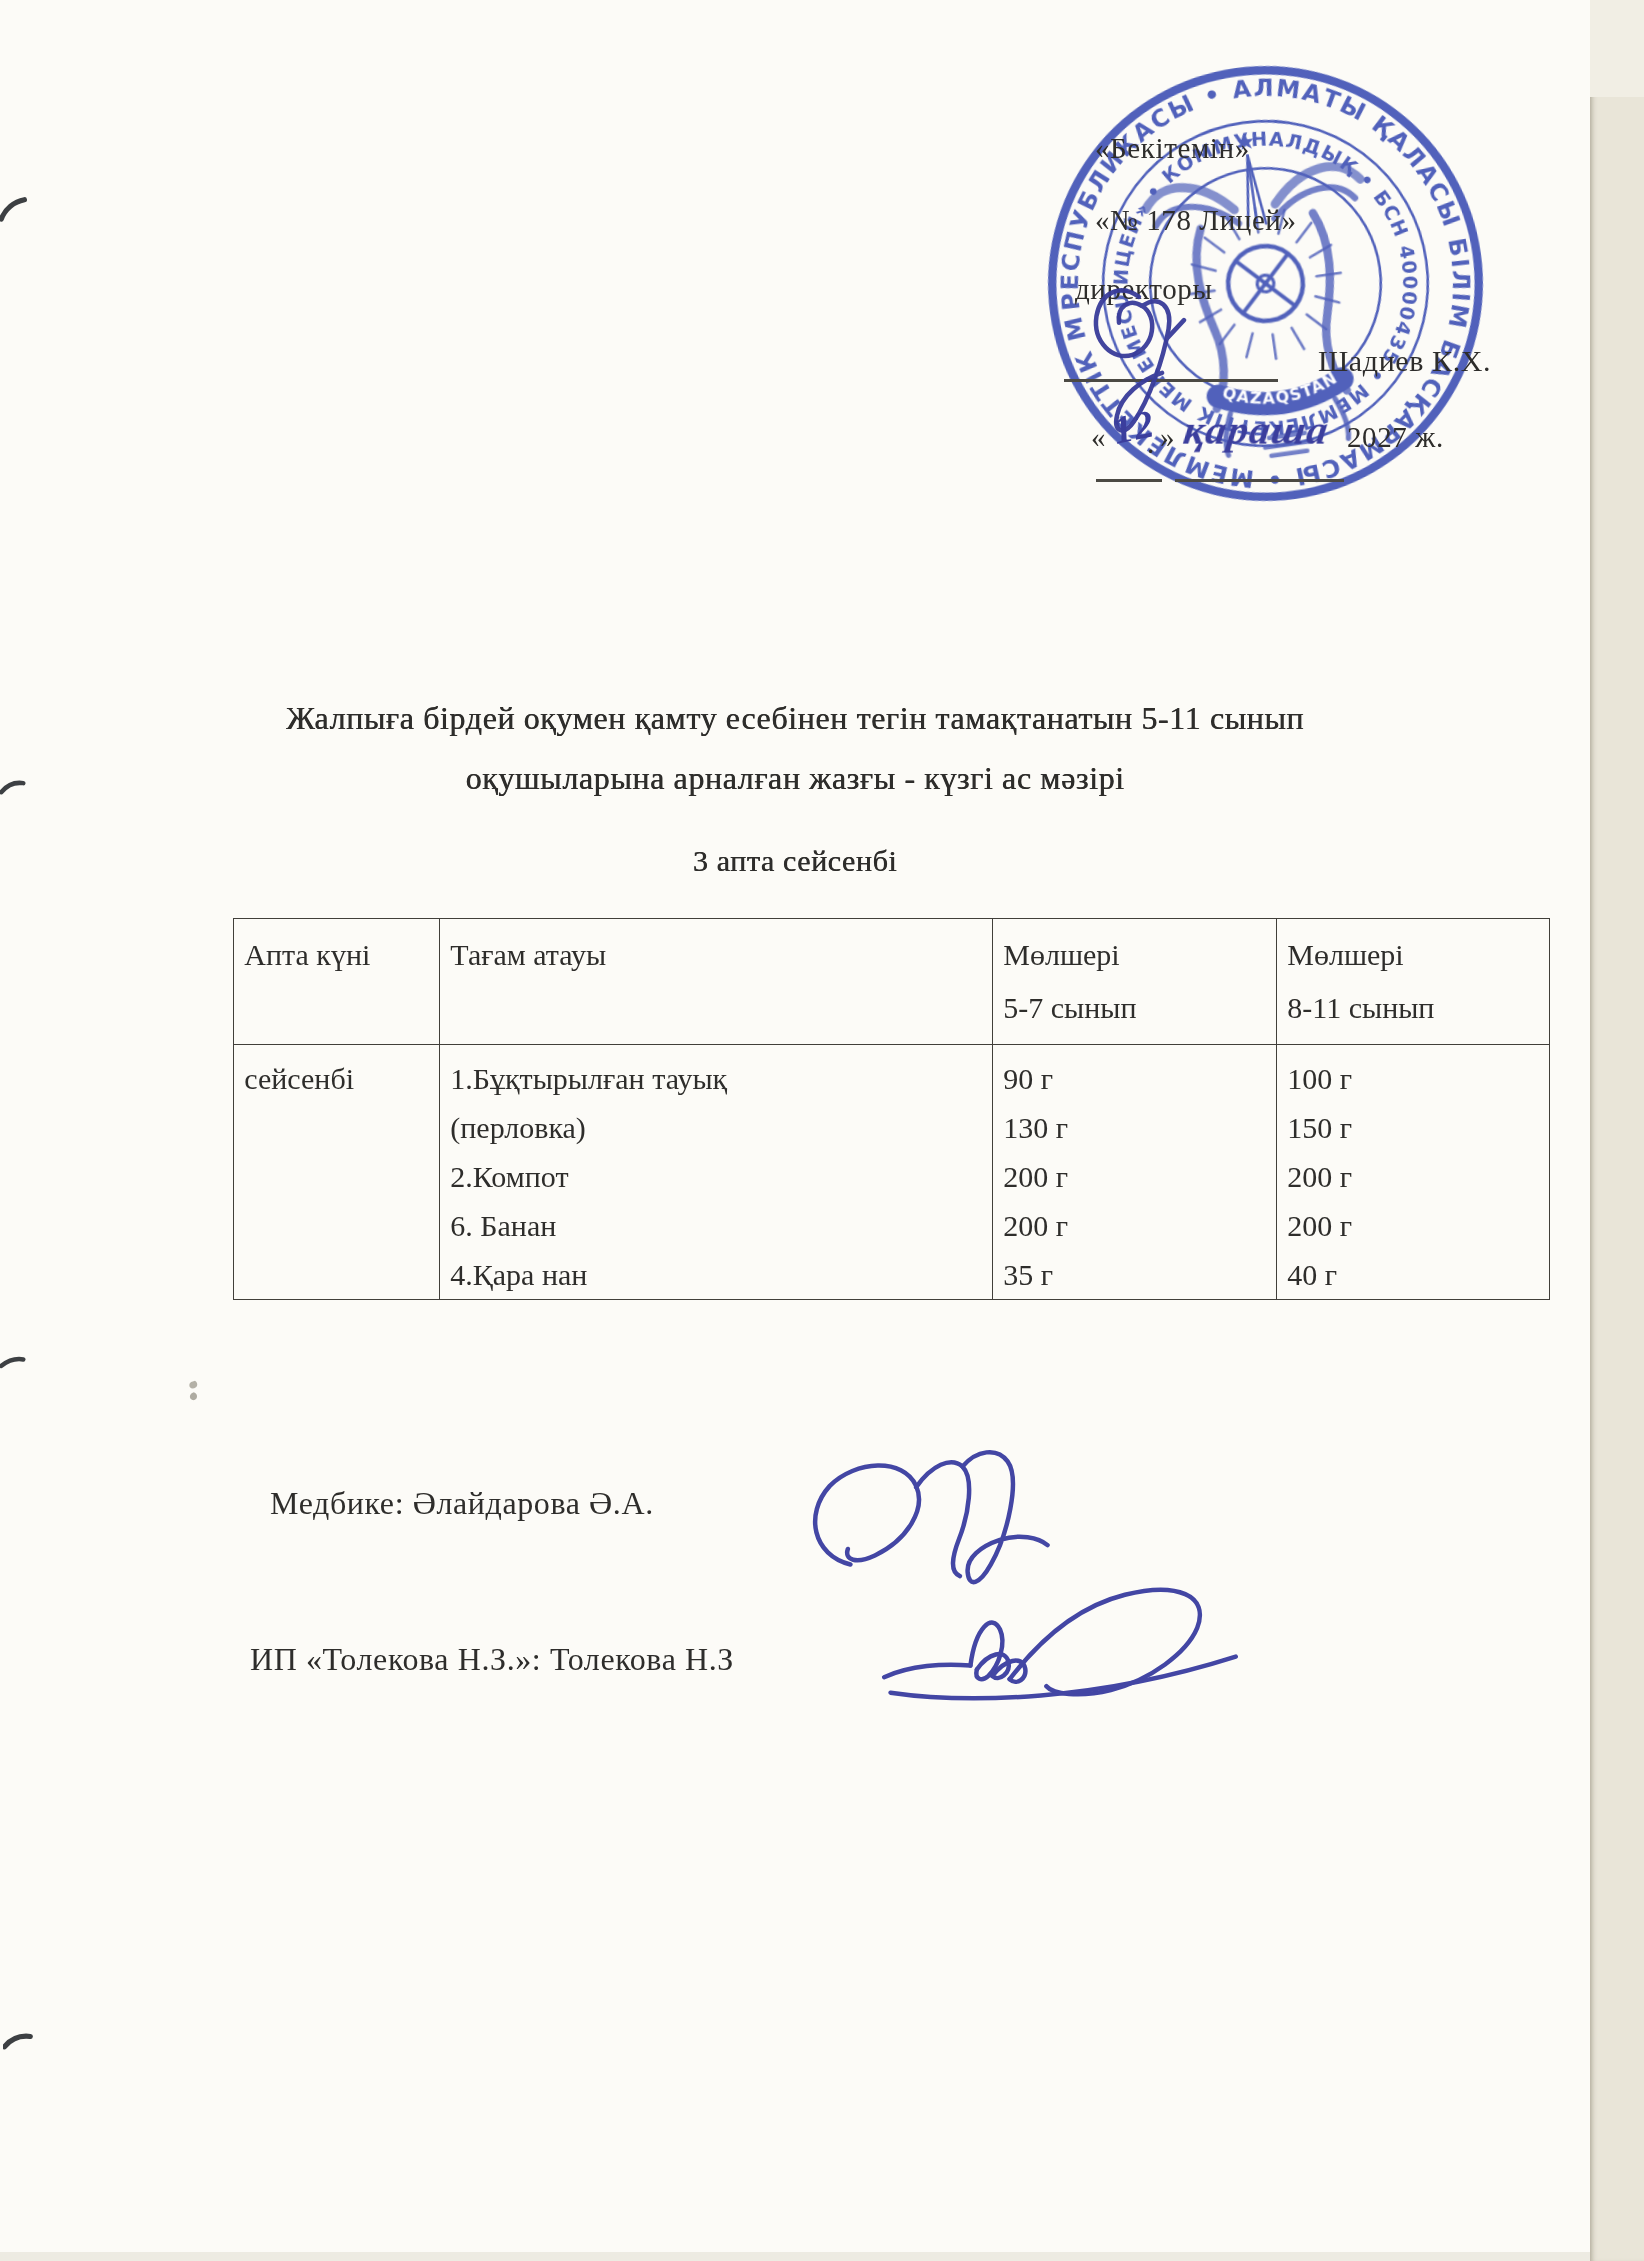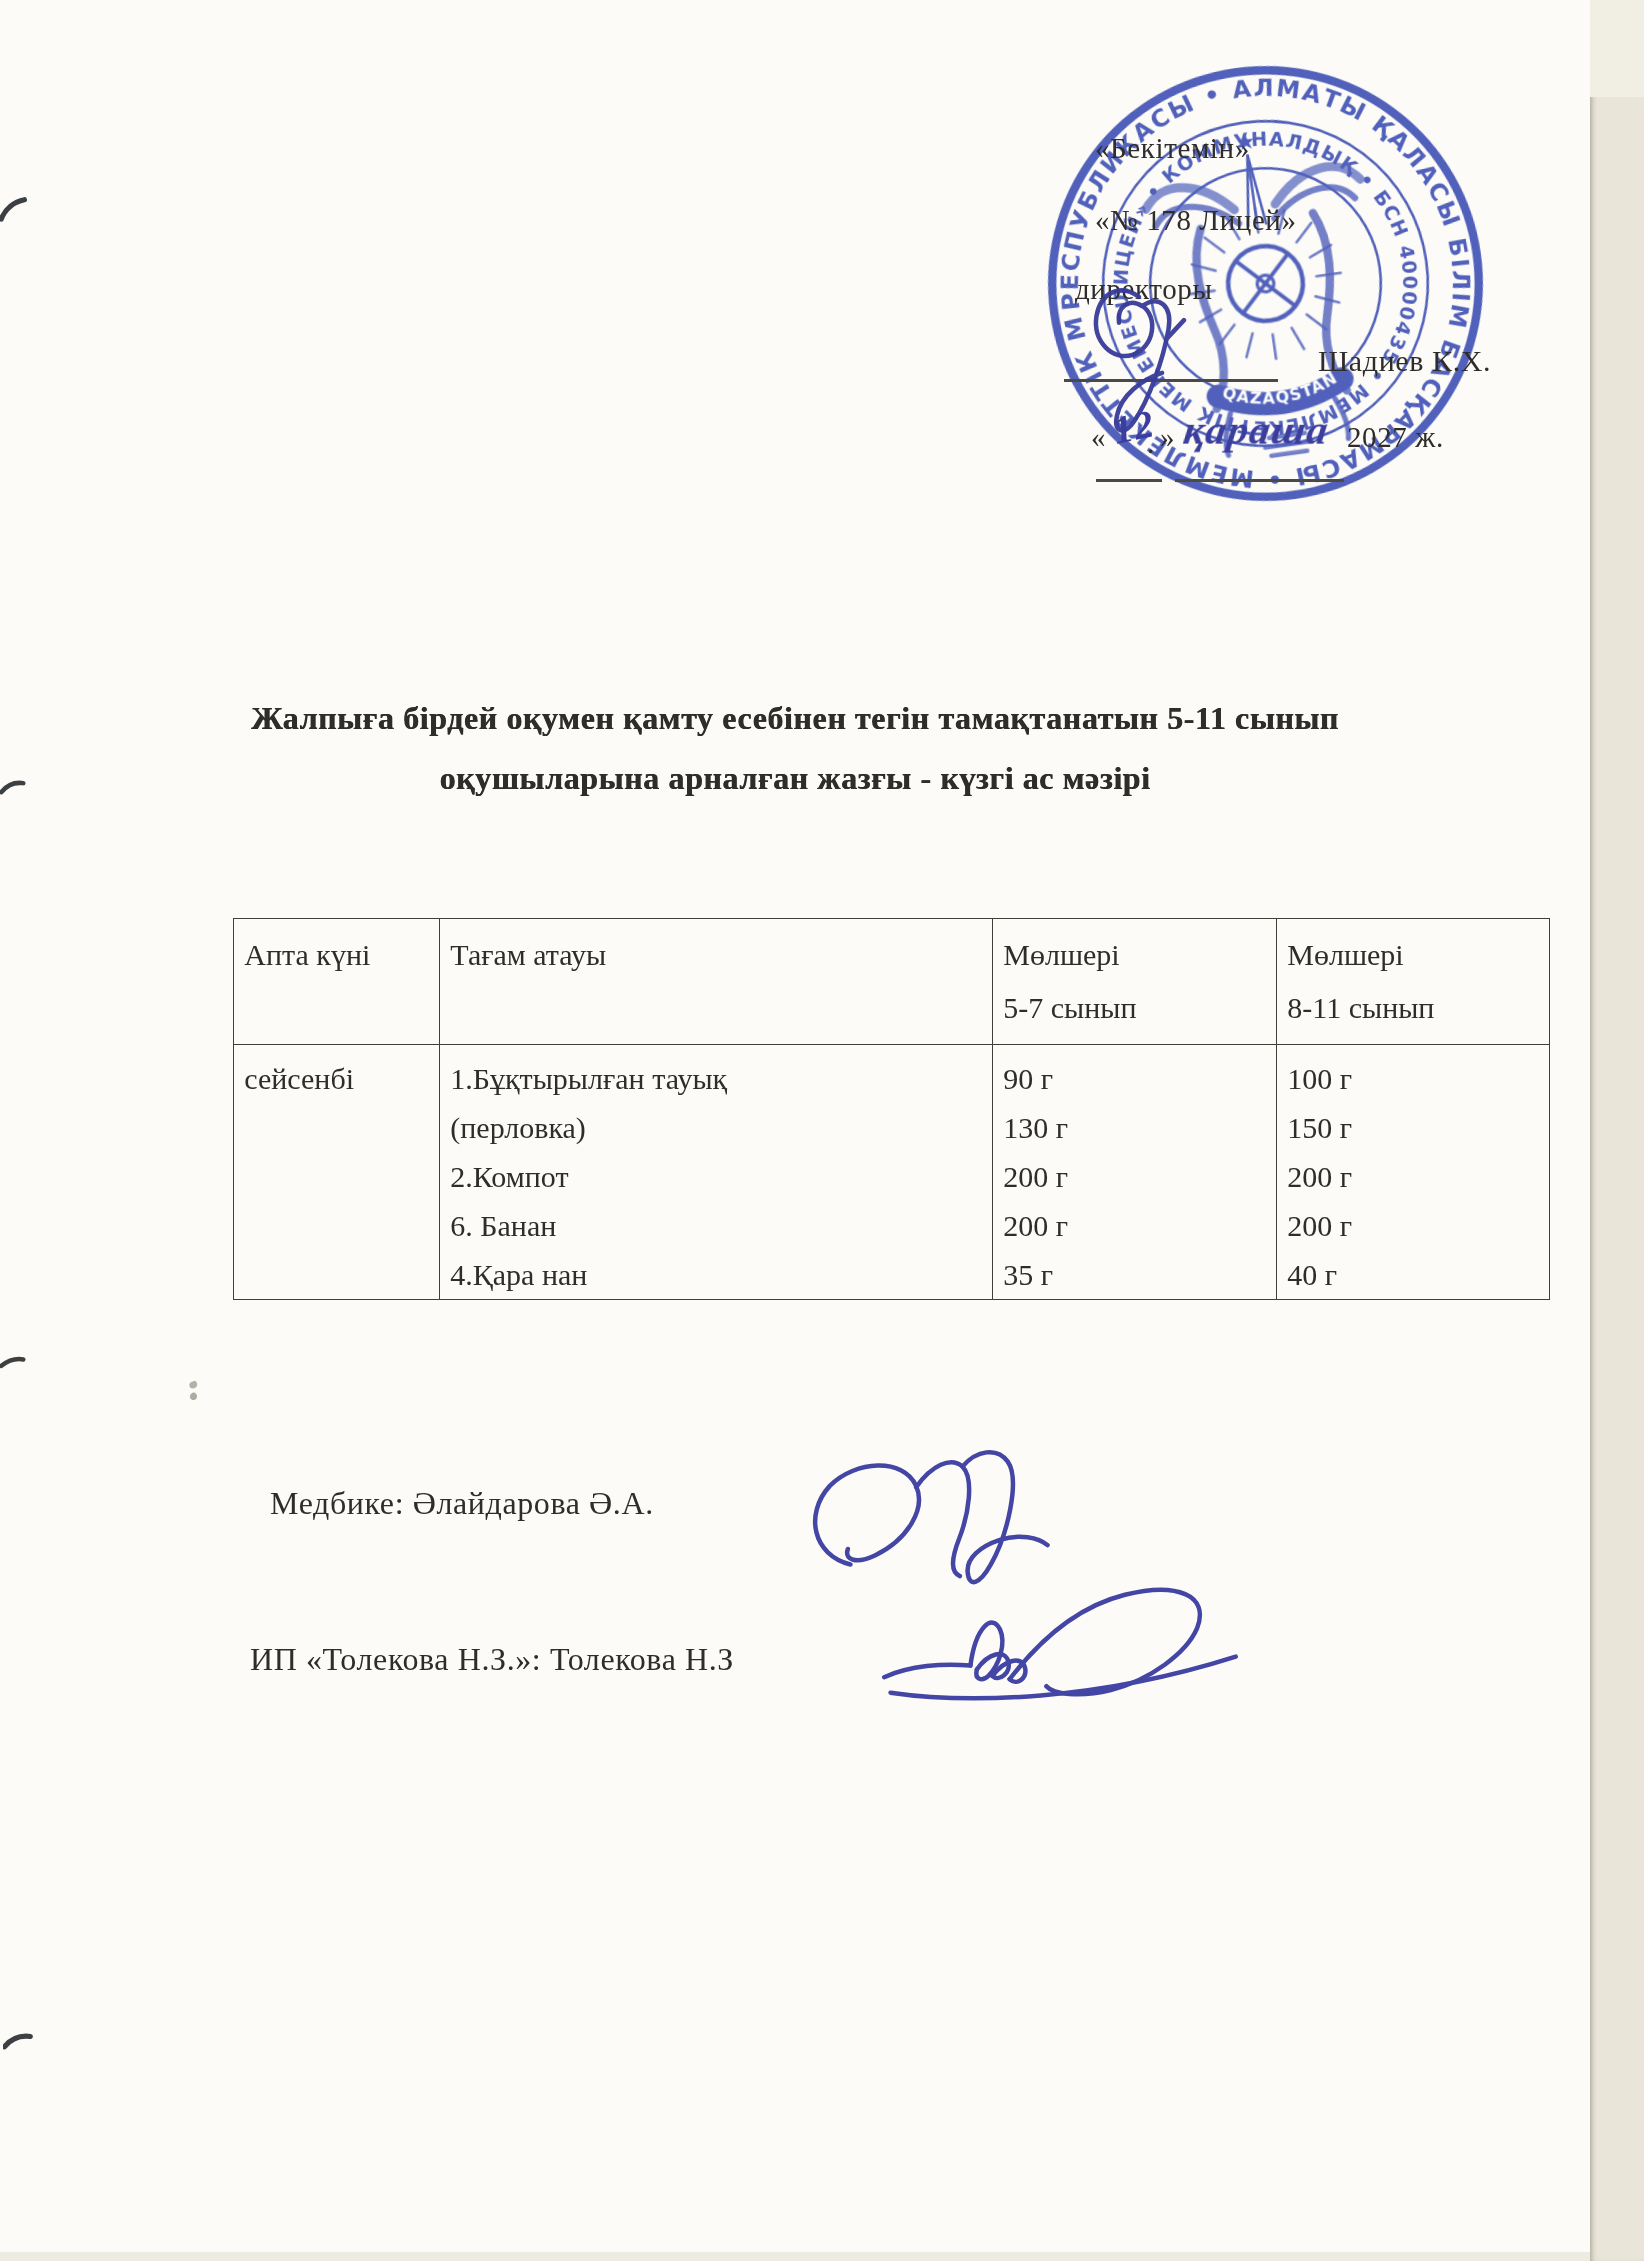--- a/index.html
+++ b/index.html
@@ -8,21 +8,21 @@
         font-family:"Liberation Serif","DejaVu Serif",serif;color:#2e2d2b;}
   
   .scan-strip{position:absolute;top:0;right:0;width:55px;height:100%;background:#e9e5d8;
               box-shadow:inset 5.2px 0 5.8px -3.2px rgba(110,105,85,.45);}
   .scan-strip .lightpatch{position:absolute;top:0;left:0;width:100%;height:97px;background:#f1eee4;}
   .scan-strip-bottom{position:absolute;left:0;bottom:0;width:1590px;height:9px;background:#edebe2;}
   .abs{position:absolute;}
   .printed{white-space:nowrap;}
   .approval{font-size:29px;letter-spacing:0.6px;z-index:3;}
   .title{left:0;width:1590px;text-align:center;font-size:32px;letter-spacing:0.6px;
-         text-shadow:0.5px 0 0 currentColor;font-weight:bold;}
+         text-shadow:0.5px 0 0 currentColor;}
   .week{font-size:30px;}
   .ink{color:#3b3e9d;z-index:4;}
   .hand{font-style:italic;font-weight:bold;letter-spacing:1.3px;}
   .uline{background:#4c4a44;height:2.6px;z-index:2;}
   
   .stamp{left:1040px;top:58px;width:451px;height:451px;transform:rotate(-8deg);z-index:1;opacity:.93;}
   
   table.menu{position:absolute;left:233px;top:918px;width:1317px;border-collapse:collapse;
              table-layout:fixed;font-size:30px;}
   table.menu th,table.menu td{border:1.9px solid #413f3a;vertical-align:top;text-align:left;
@@ -130,20 +130,21 @@
   <div class="abs ink hand" style="left:1113px;top:404px;font-size:39px;transform:rotate(-12deg);">12</div>
   <div class="abs printed approval" style="left:1147px;top:427px;">.</div>
   <div class="abs printed approval" style="left:1160px;top:421px;">»</div>
   <div class="abs ink hand" style="left:1184px;top:406px;font-size:41px;transform:skewX(-8deg);">қараша</div>
   <div class="abs printed approval" style="left:1347px;top:421px;">2027 ж.</div>
   <div class="abs uline" style="left:1096px;top:479px;width:66px;"></div>
   <div class="abs uline" style="left:1175px;top:479px;width:169px;"></div>
 
   <div class="abs printed title" style="top:700px;">Жалпыға бірдей оқумен қамту есебінен тегін тамақтанатын 5-11 сынып</div>
   <div class="abs printed title" style="top:760px;">оқушыларына арналған жазғы - күзгі ас мәзірі</div>
+  <div class="abs printed title week" style="top:844px;">3 апта сейсенбі</div>
 
   <table class="menu">
     <colgroup>
         <col style="width:206px">
         <col style="width:553px">
         <col style="width:284px">
         <col style="width:273px">
       </colgroup>
     <tbody>
         <tr class="head">

